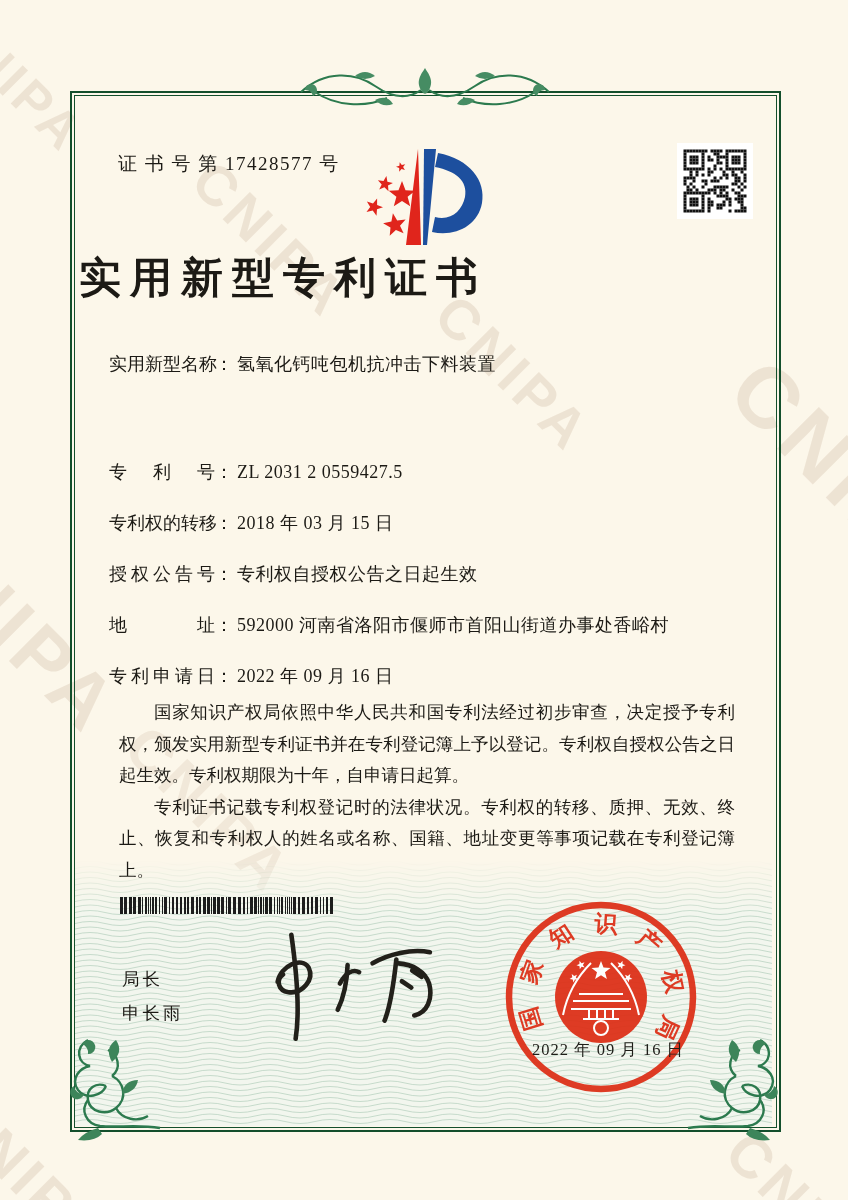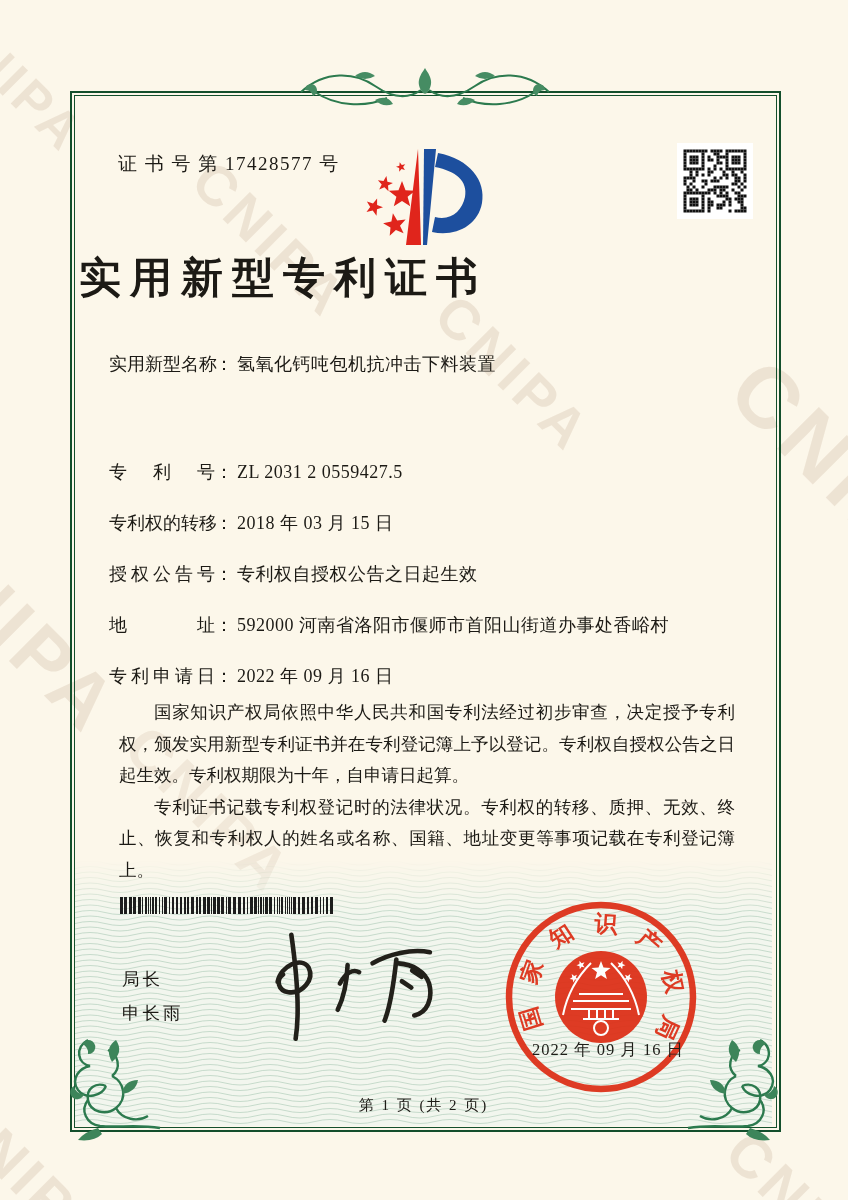--- a/index.html
+++ b/index.html
@@ -480,15 +480,14 @@
         <text x="38.281823924200495" y="80.71656982387752" text-anchor="middle" dominant-baseline="middle" transform="rotate(290 38.281823924200495 80.71656982387752)">家</text>
         <text x="66.33062851393308" y="45.45438967587489" text-anchor="middle" dominant-baseline="middle" transform="rotate(327 66.33062851393308 45.45438967587489)">知</text>
         <text x="109.95270963583289" y="34.172952431552474" text-anchor="middle" dominant-baseline="middle" transform="rotate(364 109.95270963583289 34.172952431552474)">识</text>
         <text x="151.580191058326" y="51.41561980418317" text-anchor="middle" dominant-baseline="middle" transform="rotate(401 151.580191058326 51.41561980418317)">产</text>
         <text x="174.4484796521002" y="90.23826995193905" text-anchor="middle" dominant-baseline="middle" transform="rotate(438 174.4484796521002 90.23826995193905)">权</text>
         <text x="169.34785287960216" y="135.00589658358967" text-anchor="middle" dominant-baseline="middle" transform="rotate(475.00000000000006 169.34785287960216 135.00589658358967)">局</text>
       </g>
   </svg>
   <div class="seal-date">2022 年 09 月 16 日</div>
 
-  <div class="page-num">第 1 页 (共 2 页)</div>
 
 </div>
 
 </body></html>

